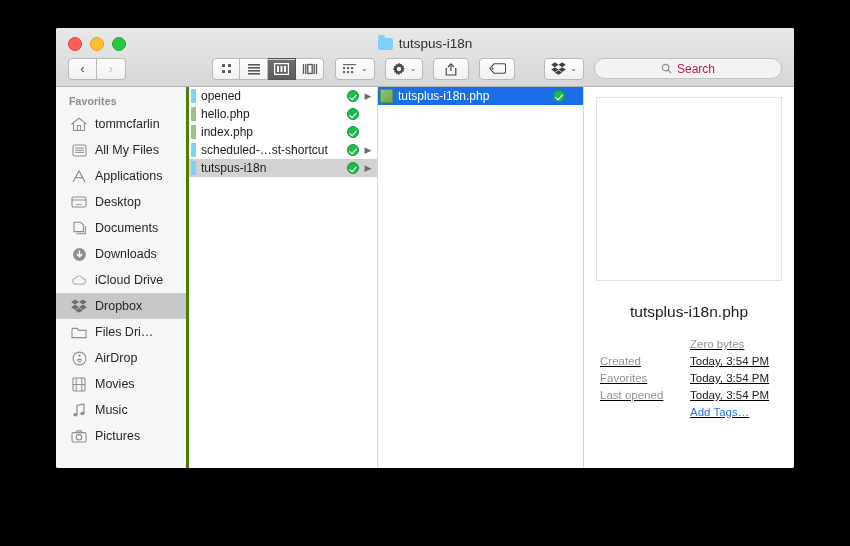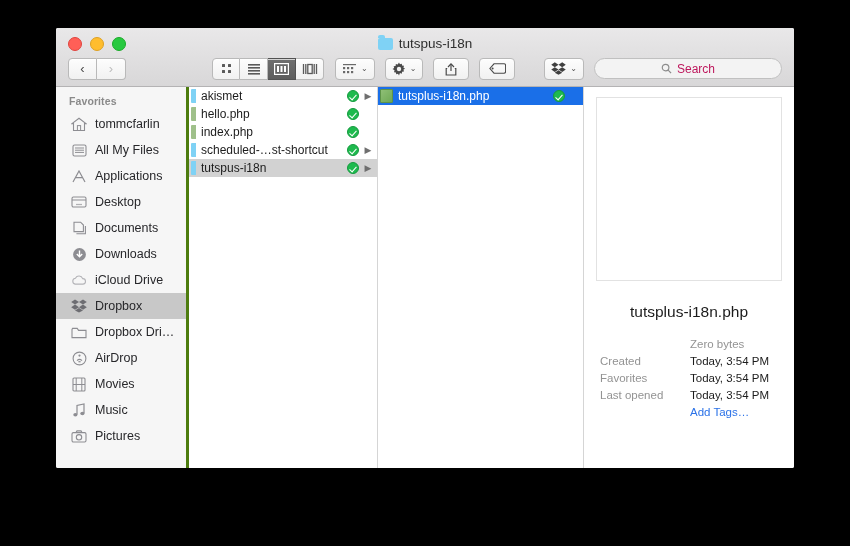--- a/index.html
+++ b/index.html
@@ -181,21 +181,21 @@
   .thumb {
     width: 186px; height: 184px;
     border: 1px solid #e2e2e2; background: #ffffff;
     box-sizing: border-box; flex: none;
   }
   .pv-name {
     margin-top: 22px; font-size: 15.5px; color: #1c1c1c;
     text-align: center;
   }
   .meta { margin-top: 16px; width: 178px; font-size: 11.5px; }
-  .meta-row { display: flex; margin-bottom: 2px; line-height: 15px; }
+  .meta-row { display: flex; margin-bottom: 2px; line-height: 15px; text-decoration: underline; }
   .meta-key {
     width: 84px; text-align: left; color: #939393;
     padding-right: 6px; flex: none;
   }
   .meta-val { color: #1c1c1c; }
   .meta-val.size { color: #939393; }
   .meta-val.link { color: #2b72e8; }
 </style>
 </head>
 <body>
@@ -435,21 +435,21 @@
         </span>
         <span class="sb-label">Dropbox</span>
       </div>
 
       <div class="sb-item">
         <span class="sb-icon">
           <svg width="16" height="13" viewBox="0 0 16 13">
               <path d="M1 3.4 V11.6 H15 V4.4 H7.6 L6.2 2.4 H1.6 Z" fill="none" stroke="#8d8d92" stroke-width="1.1"></path>
             </svg>
         </span>
-        <span class="sb-label">Dropbox Dri…</span>
+        <span class="sb-label">Files Dri…</span>
       </div>
 
       <div class="sb-item">
         <span class="sb-icon">
           <svg width="15" height="15" viewBox="0 0 15 15">
               <circle cx="7.5" cy="7.5" r="6.4" fill="none" stroke="#8d8d92" stroke-width="1.1"></circle>
               <g fill="none" stroke="#8d8d92" stroke-width="1.1">
                 <path d="M5 9.6 A3.6 3.6 0 0 1 10 9.6"></path>
                 <path d="M6.4 11 A1.8 1.8 0 0 1 8.6 11"></path>
               </g>
@@ -496,21 +496,21 @@
       </div>
     </div>
 
     <div class="columns">
 
       <div class="col col1">
         <div class="row">
           <span class="row-icon clip">
               <span class="fileglyph folder"></span>
             </span>
-          <span class="row-name">akismet</span>
+          <span class="row-name">opened</span>
           <span class="badge"></span>
           <span class="arrow">▶</span>
         </div>
         <div class="row">
           <span class="row-icon clip">
               <span class="fileglyph php"></span>
             </span>
           <span class="row-name">hello.php</span>
           <span class="badge"></span>
           <span class="arrow blank">▶</span>

